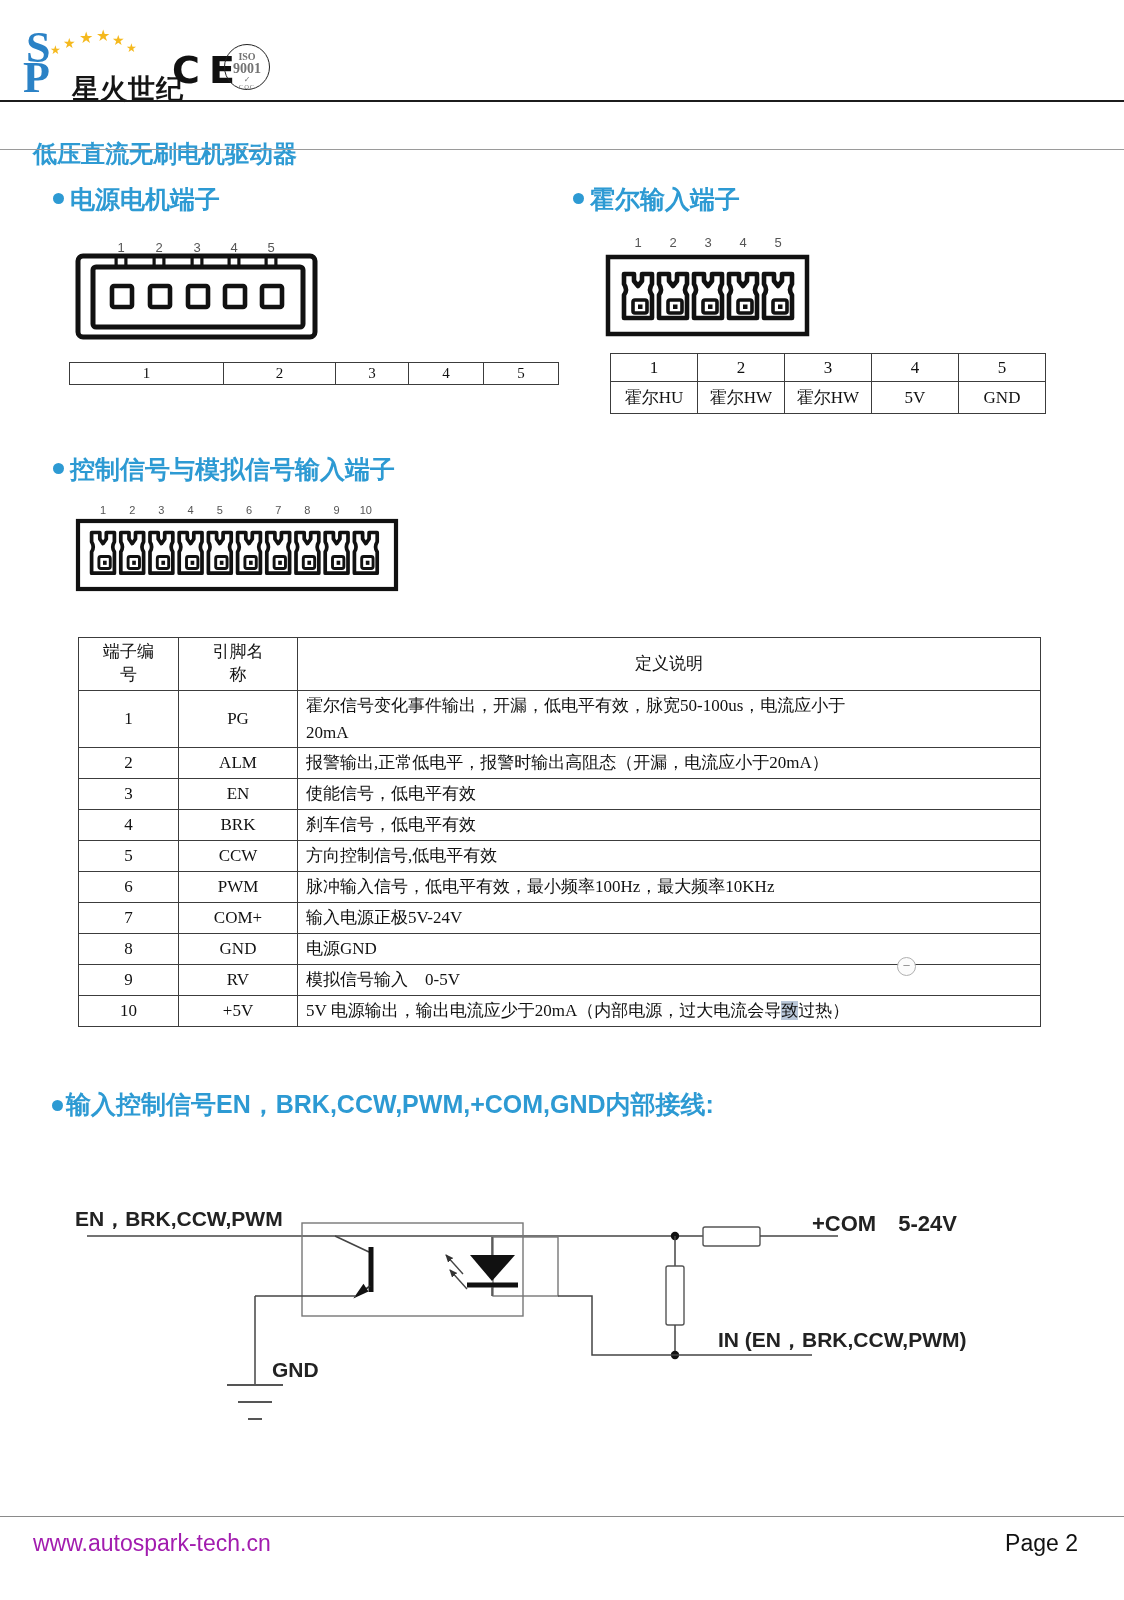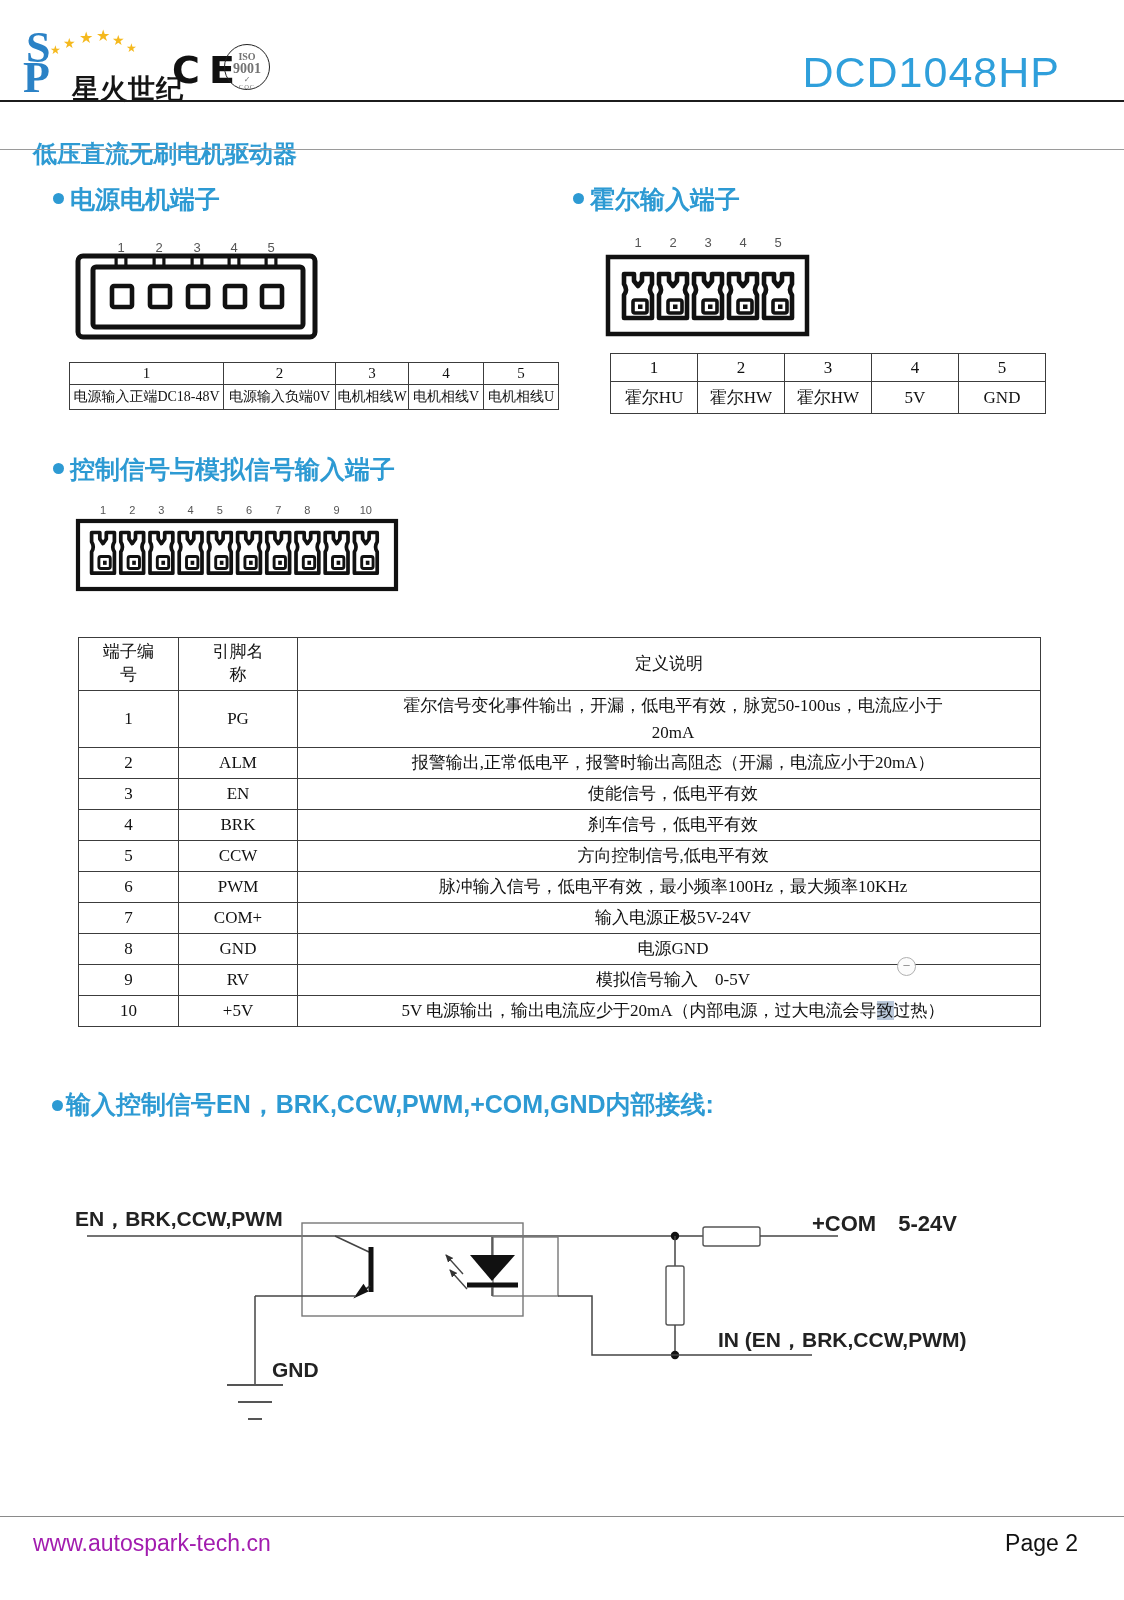--- a/index.html
+++ b/index.html
@@ -38,21 +38,21 @@
   .t-power .r-num td{height:21px;font-size:15px;}
   .t-power .r-lab td{height:24px;font-size:14px;}
 
   .t-hall{left:610px;top:353px;width:435px;}
   .t-hall .r-num td{height:27px;font-size:17px;}
   .t-hall .r-lab td{height:31px;font-size:17px;}
 
   .t-def{left:78px;top:637px;width:962px;font-size:17px;}
   .t-def th{height:52px;font-weight:normal;white-space:pre-line;line-height:1.35;}
   .t-def td{height:30px;line-height:1.6;}
-  .t-def td.c3{text-align:center;padding-left:8px;}
+  .t-def td.c3{text-align:left;padding-left:8px;}
   .t-def td.c3 span{white-space:pre-line;}
   .t-def tr.row-tall td{height:56px;}
   .hl{background:#b9c7d9;}
 
   .annot-minus{position:absolute;left:897px;top:957px;width:17px;height:17px;border:1px solid #b0b0b0;
                border-radius:50%;color:#909090;font-size:13px;line-height:15px;text-align:center;background:#fbfbfb;}
 
   
   .footer-rule{position:absolute;left:0;top:1516px;width:1124px;border-top:1.3px solid #8a8a8a;}
   .footer-url{position:absolute;left:33px;top:1530px;font-size:23px;color:#a21caf;}
@@ -76,21 +76,20 @@
     <span class="star" style="left:126px;top:42px;font-size:12px;">★</span>
     <span class="brand-name">星火世纪</span>
     <span class="ce-mark">CE</span>
     <div class="iso-badge">
       <div class="l1">ISO</div>
       <div class="l2">9001</div>
       <div class="l3">✓</div>
       <div class="l4">CQC</div>
     </div>
   </div>
-  <div class="model-title">DCD1048HP</div>
   <div class="rule-dark"></div>
   <div class="subtitle">低压直流无刷电机驱动器</div>
   <div class="rule-gray"></div>
 
   <span class="bullet" style="left:53px;top:193px;"></span>
   <div class="sec-head" style="left:70px;top:183px;">电源电机端子</div>
   <svg id="conn-power" class="abs" style="left:70px;top:238px;" width="260" height="106" viewBox="0 0 260 106">
       <text x="51" y="14" font-size="13" fill="#555" text-anchor="middle">1</text>
       <text x="89" y="14" font-size="13" fill="#555" text-anchor="middle">2</text>
       <text x="127" y="14" font-size="13" fill="#555" text-anchor="middle">3</text>
@@ -124,28 +123,20 @@
         <col style="width:75px">
       </colgroup>
     <tbody>
         <tr class="r-num">
 
     <td>1</td>
           <td>2</td>
           <td>3</td>
           <td>4</td>
           <td>5</td>
-        </tr>
-    <tr class="r-lab">
-
-    <td>电源输入正端DC18-48V</td>
-          <td>电源输入负端0V</td>
-          <td>电机相线W</td>
-          <td>电机相线V</td>
-          <td>电机相线U</td>
         </tr>
   </tbody>
     </table>
 
   <span class="bullet" style="left:573px;top:193px;"></span>
   <div class="sec-head" style="left:590px;top:183px;">霍尔输入端子</div>
   <svg id="conn-hall" class="abs" style="left:600px;top:232px;" width="220" height="108" viewBox="0 0 220 108">
       <text x="38" y="15" font-size="13" fill="#555" text-anchor="middle">1</text>
       <text x="73" y="15" font-size="13" fill="#555" text-anchor="middle">2</text>
       <text x="108" y="15" font-size="13" fill="#555" text-anchor="middle">3</text>

